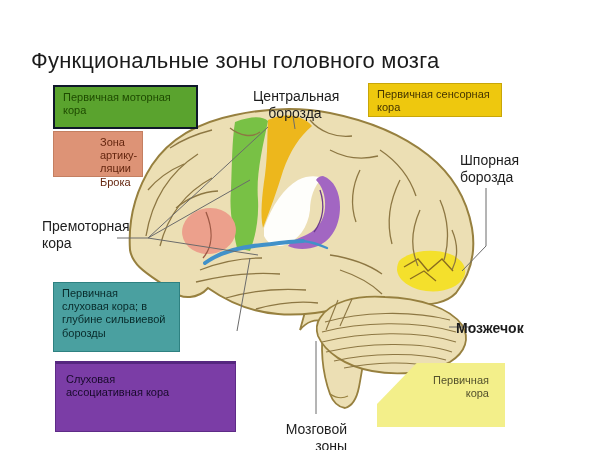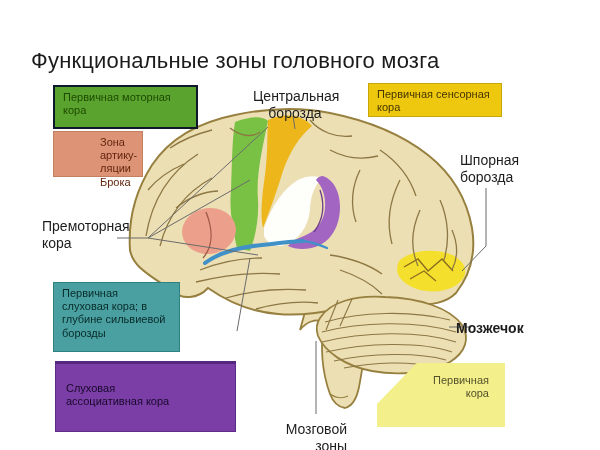--- a/index.html
+++ b/index.html
@@ -25,21 +25,21 @@
   }
   .box-sensory{
     left:368px;top:83px;width:134px;height:34px;text-align:left;
     background:#eec80e;border:1px solid #c8a608;color:#453500;
   }
   .box-auditory{
     left:53px;top:282px;width:127px;height:70px;
     background:#4aa0a0;border:1px solid #2e8181;color:#082a2a;
   }
   .box-assoc{
-    left:55px;top:361px;width:181px;height:71px;padding:18px 10px;
+    left:55px;top:361px;width:181px;height:71px;padding:9px 10px;
     background:#7b3da6;border:1px solid #5e2b87;border-top:3px solid #55277f;color:#180a2b;
   }
   .box-visual{
     left:377px;top:363px;width:128px;height:64px;text-align:right;
     padding:11px 16px 4px 8px;background:#f3ef8a;color:#52502c;
     clip-path:polygon(31% 0,100% 0,100% 100%,0 100%,0 64%);
   }
   .lbl-central{left:253px;top:88px;width:84px;text-align:center;}
   .lbl-calcarine{left:460px;top:152px;width:70px;}
   .lbl-premotor{left:42px;top:218px;width:90px;}

